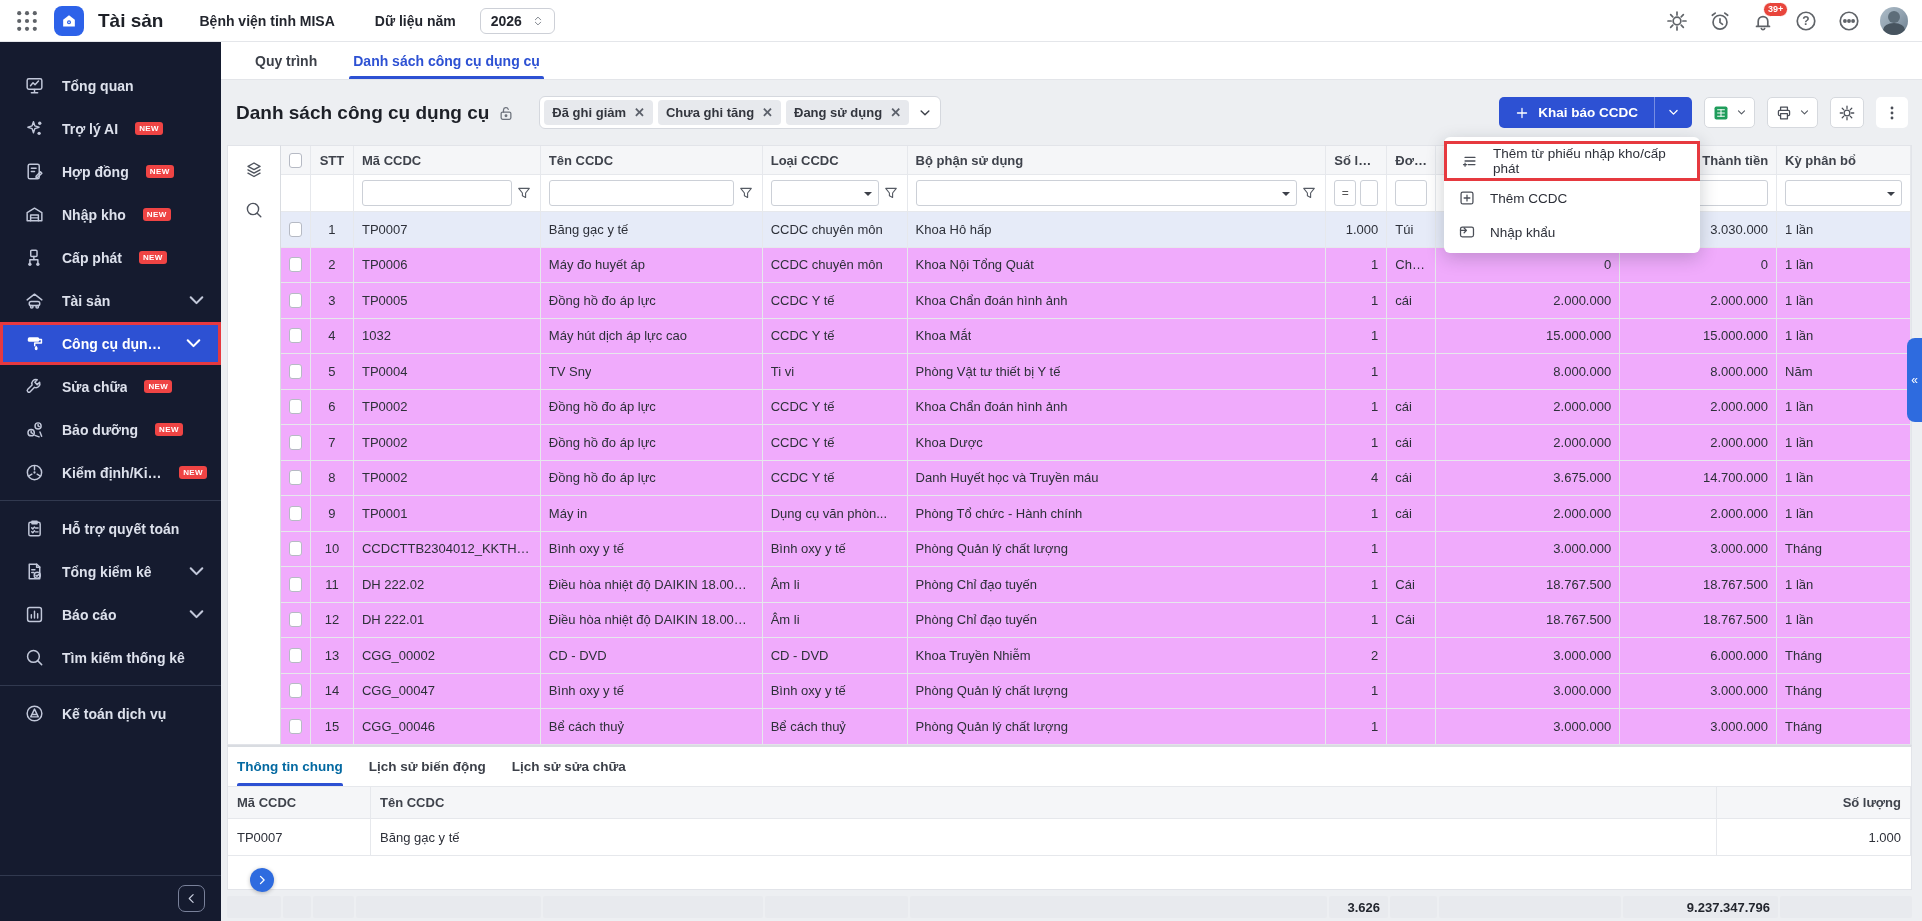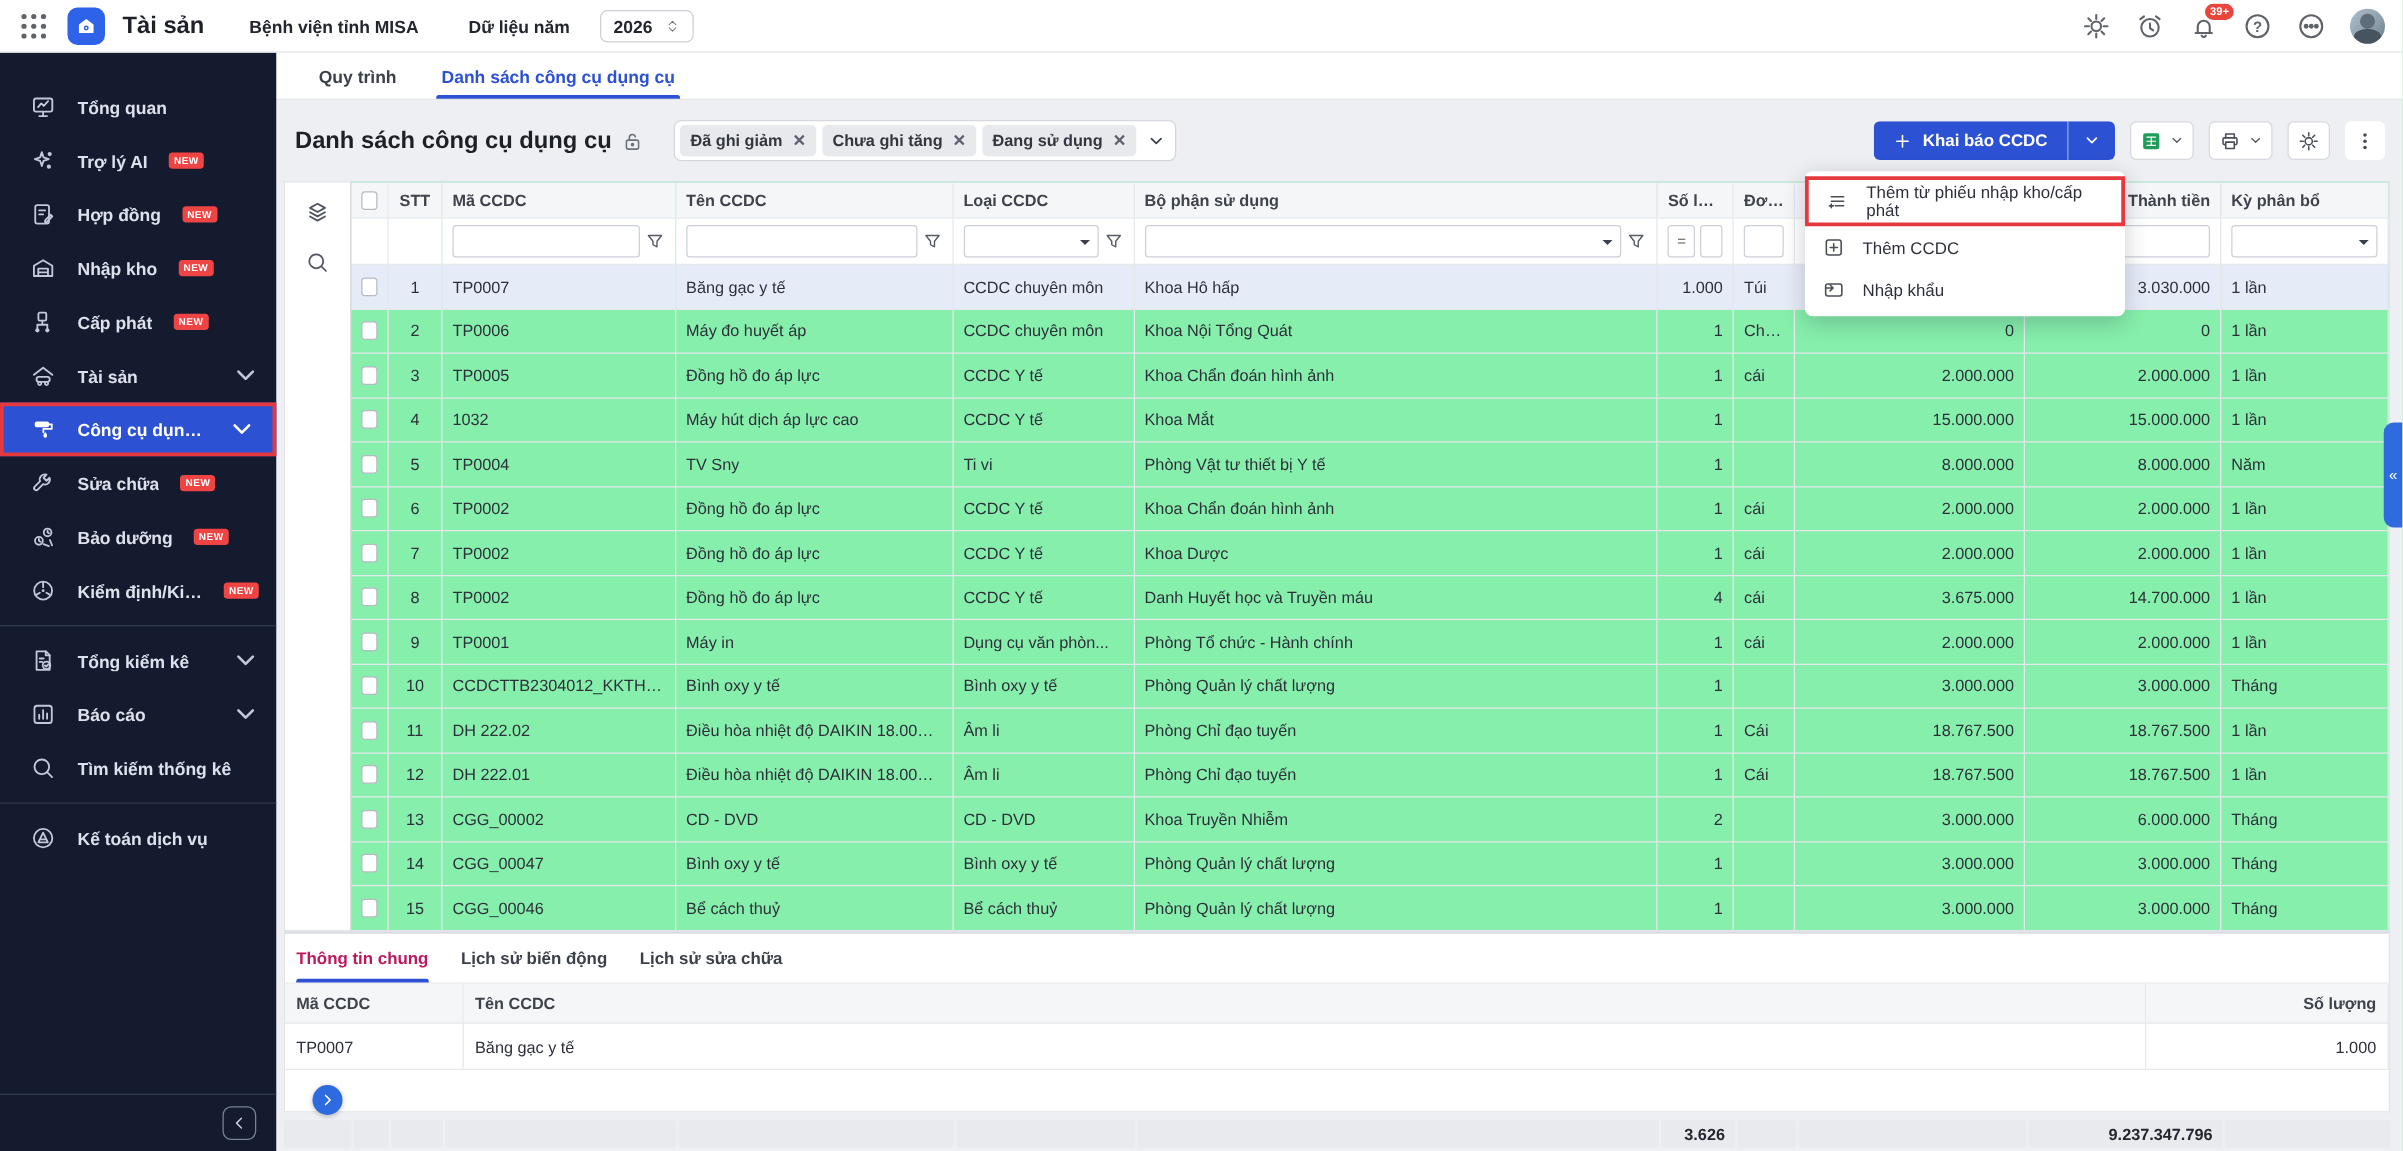--- a/index.html
+++ b/index.html
@@ -69,21 +69,21 @@
   .icon-btn { height:31px; background:#fff; border:1px solid #d6d9de; border-radius:5px; display:flex; align-items:center;
     justify-content:center; gap:6px; padding:0 7px; color:#4a4e57; cursor:pointer; }
   .icon-btn .icn { width:18px; height:18px; }
   .icon-btn .caret { width:11px; height:11px; color:#555a63; }
 
   
   .gridwrap { position:absolute; left:6px; top:103px; width:1685px; height:600px; display:flex; }
   .rail { width:54px; background:#fff; border:1px solid #e2e4e9; border-right:1px solid #d9dce1; display:flex;
     flex-direction:column; align-items:center; padding-top:14px; gap:20px; }
   .rail .icn { width:20px; height:20px; color:#4f545e; cursor:pointer; }
-  .grid { width:1631px; background:#86efac; border:1px solid #e2e4e9; border-left:none; overflow:hidden; }
+  .grid { width:1631px; background:#f0abfc; border:1px solid #e2e4e9; border-left:none; overflow:hidden; }
   .grow { display:flex; }
   .gcell { border-right:1px solid #e6e8ec; border-bottom:1px solid #e6e8ec; padding:0 8px; display:flex; align-items:center;
     font-size:13px; color:#2d3039; overflow:hidden; white-space:nowrap; }
   .ghead .gcell { height:29px; background:#f5f6f8; font-weight:700; color:#3f434c; text-overflow:ellipsis; }
   .gfilter .gcell { height:37px; background:#fff; gap:4px; }
   .gdata .gcell { height:35.5px; }
   .gdata { cursor:pointer; }
   .gdata.selected .gcell { background:#e6ebf8; }
   .al-c { justify-content:center; }
   .al-r { justify-content:flex-end; }
@@ -91,21 +91,21 @@
   .fin { flex:1; min-width:8px; height:26px; border:1px solid #ccd0d7; border-radius:3px; background:#fff; position:relative; }
   .fin.with-caret::after { content:""; position:absolute; right:6px; top:11px; border:4px solid transparent; border-top-color:#3c4049; }
   .eq-box { width:22px; height:26px; border:1px solid #ccd0d7; border-radius:3px; display:flex; align-items:center;
     justify-content:center; font-size:12px; color:#555; background:#fff; }
   .funnel { width:16px; height:16px; color:#565b64; flex:0 0 auto; cursor:pointer; }
 
   
   .detail { position:absolute; left:6px; top:703px; width:1685px; height:145px; background:#fff; border:1px solid #e2e4e9; border-top:2px solid #d9dce1; }
   .dtabs { display:flex; gap:26px; padding:0 0 0 9px; height:40px; align-items:center; border-bottom:1px solid #e6e8ec; }
   .dtab { position:relative; font-size:13.5px; font-weight:700; color:#3c4049; height:100%; display:flex; align-items:center; cursor:pointer; }
-  .dtab.active { color:#be185d; }
+  .dtab.active { color:#0369a1; }
   .dtab.active::after { content:""; position:absolute; left:0; right:0; bottom:0; height:3px; background:#2d51d3; border-radius:2px 2px 0 0; }
   .drow { display:flex; }
   .dcell { border-right:1px solid #e6e8ec; border-bottom:1px solid #e6e8ec; padding:0 9px; display:flex; align-items:center;
     font-size:13px; color:#2d3039; overflow:hidden; white-space:nowrap; }
   .dhead .dcell { height:32px; background:#f5f6f8; font-weight:700; color:#3f434c; }
   .dbody .dcell { height:37px; }
 
   
   .footerbar { position:absolute; left:6px; top:851px; width:1685px; height:28px; display:flex; gap:2px; align-items:center; }
   .fcell { height:22px; background:#e8eaee; border-radius:2px; display:flex; align-items:center; justify-content:flex-end;
@@ -304,20 +304,29 @@
             <svg viewBox="0 0 20 20" fill="none" stroke="currentColor" stroke-width="1.4" stroke-linecap="round" stroke-linejoin="round">
               <circle cx="10" cy="10" r="6.8"></circle>
               <circle cx="10" cy="10" r="1.1" fill="currentColor" stroke="none"></circle>
               <path d="M10 3.8v3.6M4.4 13.4l3.1-1.8M15.6 13.4l-3.1-1.8"></path>
             </svg>
           </span>
           <span class="side-label">Kiểm định/Kiểm xạ/...</span>
           <span class="new-badge">NEW</span>
         </div>
         <div class="side-div"></div>
+        <div class="side-item">
+          <span class="icn">
+            <svg viewBox="0 0 20 20" fill="none" stroke="currentColor" stroke-width="1.4" stroke-linecap="round" stroke-linejoin="round">
+              <rect x="4.6" y="4" width="10.8" height="13" rx="1.6"></rect>
+              <path d="M7.6 3h4.8v2.4H7.6zM7.4 9.4l1 1 1.6-1.8M11 9.6h2.4M7.4 13l1 1 1.6-1.8M11 13.2h2.4"></path>
+            </svg>
+          </span>
+          <span class="side-label">Hỗ trợ quyết toán</span>
+        </div>
         <div class="side-item">
           <span class="icn">
             <svg viewBox="0 0 20 20" fill="none" stroke="currentColor" stroke-width="1.4" stroke-linecap="round" stroke-linejoin="round">
               <path d="M5 3h7.2l2.8 2.8V17H5z"></path>
               <path d="M12 3v3h3M7.4 8.4h3M7.4 11h2"></path>
               <circle cx="12.6" cy="13.6" r="2.9"></circle>
               <path d="M11.4 13.7l.9.9 1.6-1.8"></path>
             </svg>
           </span>
           <span class="side-label">Tổng kiểm kê</span>

